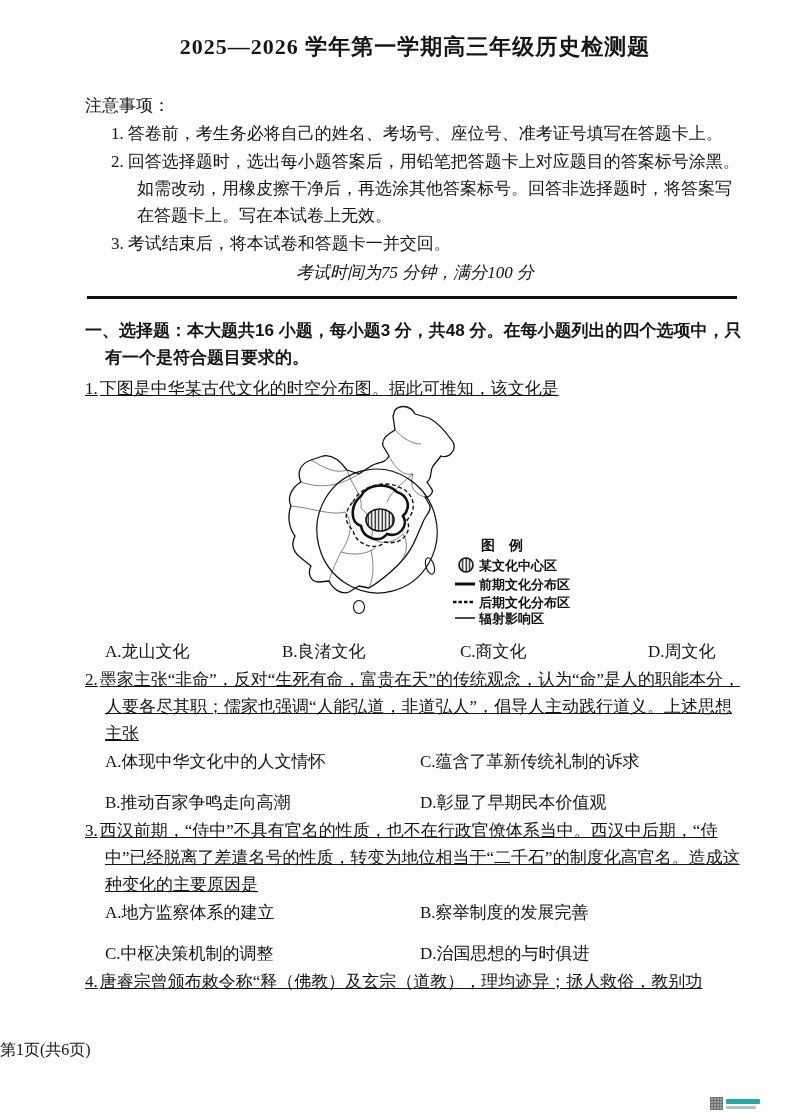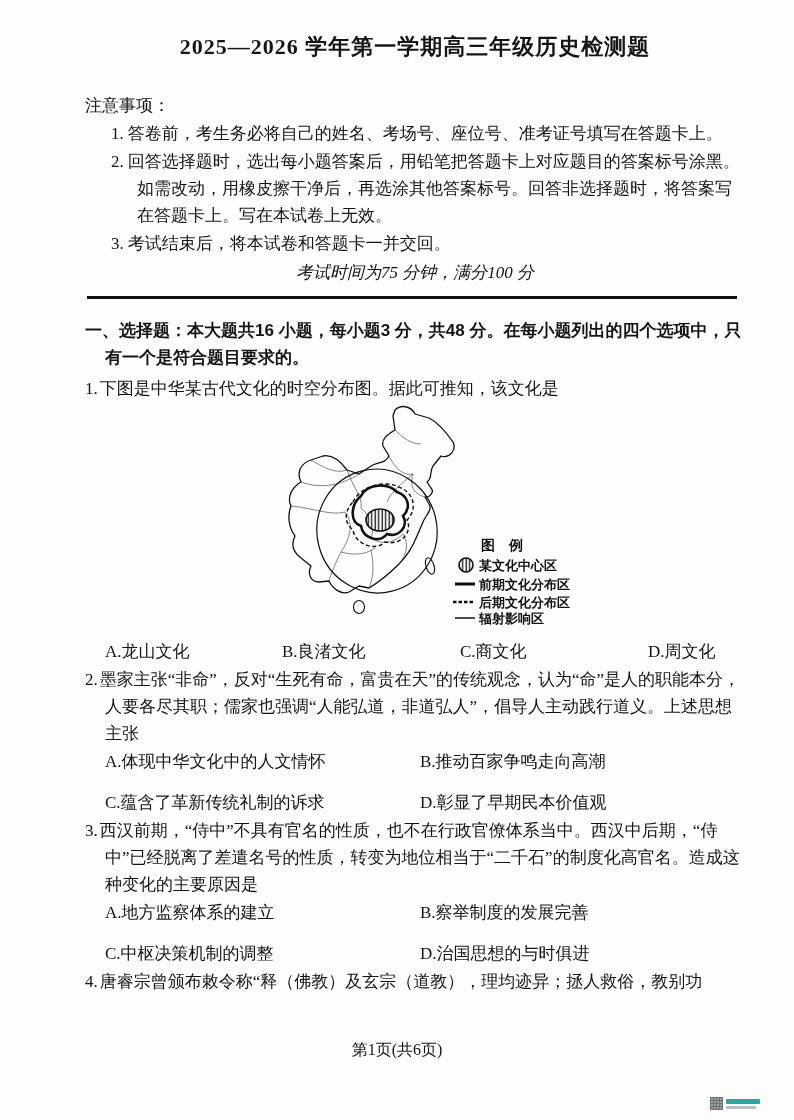--- a/index.html
+++ b/index.html
@@ -23,30 +23,30 @@
   .exam-info{
     text-align:center;font-style:italic;margin:2px 0 10px 0;
   }
   .divider{
     border:none;border-top:3px solid #111;margin:10px 0 18px 2px;width:650px;
   }
   .section-heading{
     font-family:"Liberation Sans","DejaVu Sans",sans-serif;
     font-weight:700;padding-left:20px;text-indent:-20px;margin:0 0 4px 0;
   }
-  .question{padding-left:20px;text-indent:-20px;margin:1px 0;}
+  .question{padding-left:20px;text-indent:-20px;margin:1px 0;text-decoration:underline;}
   .q-num{margin-right:2px;}
   .options-row{display:flex;margin:1px 0 1px 20px;gap:20px;}
   .options-row .opt:nth-child(1){width:157px;}
   .options-row .opt:nth-child(2){width:158px;}
   .options-row .opt:nth-child(3){width:168px;}
   .options-grid{display:grid;grid-template-columns:315px 1fr;margin:1px 0 1px 20px;row-gap:14px;}
   .map-figure{margin:2px 0 4px 198px;}
   .footer{
-    position:absolute;left:0;top:1036px;width:794px;text-align:center;
+    position:absolute;left:0;top:1036px;width:794px;text-align:left;
     font-size:16px;
   }
   .watermark{position:absolute;right:34px;top:1097px;display:flex;align-items:center;gap:3px;}
   .wm-qr{
     width:13px;height:13px;background:#9aa0a3;
     background-image:
       linear-gradient(90deg,#6b7276 1px,transparent 1px),
       linear-gradient(#6b7276 1px,transparent 1px);
     background-size:3px 3px;
   }
@@ -135,22 +135,22 @@
   <div class="options-row">
     <span class="opt">A.龙山文化</span>
     <span class="opt">B.良渚文化</span>
     <span class="opt">C.商文化</span>
     <span class="opt">D.周文化</span>
   </div>
 
   <p class="question"><span class="q-num">2.</span><span>墨家主张“非命”，反对“生死有命，富贵在天”的传统观念，认为“命”是人的职能本分，人要各尽其职；儒家也强调“人能弘道，非道弘人”，倡导人主动践行道义。上述思想主张</span></p>
   <div class="options-grid">
     <span>A.体现中华文化中的人文情怀</span>
+    <span>C.蕴含了革新传统礼制的诉求</span>
     <span>B.推动百家争鸣走向高潮</span>
-    <span>C.蕴含了革新传统礼制的诉求</span>
     <span>D.彰显了早期民本价值观</span>
   </div>
 
   <p class="question"><span class="q-num">3.</span><span>西汉前期，“侍中”不具有官名的性质，也不在行政官僚体系当中。西汉中后期，“侍中”已经脱离了差遣名号的性质，转变为地位相当于“二千石”的制度化高官名。造成这种变化的主要原因是</span></p>
   <div class="options-grid">
     <span>A.地方监察体系的建立</span>
     <span>B.察举制度的发展完善</span>
     <span>C.中枢决策机制的调整</span>
     <span>D.治国思想的与时俱进</span>
   </div>

